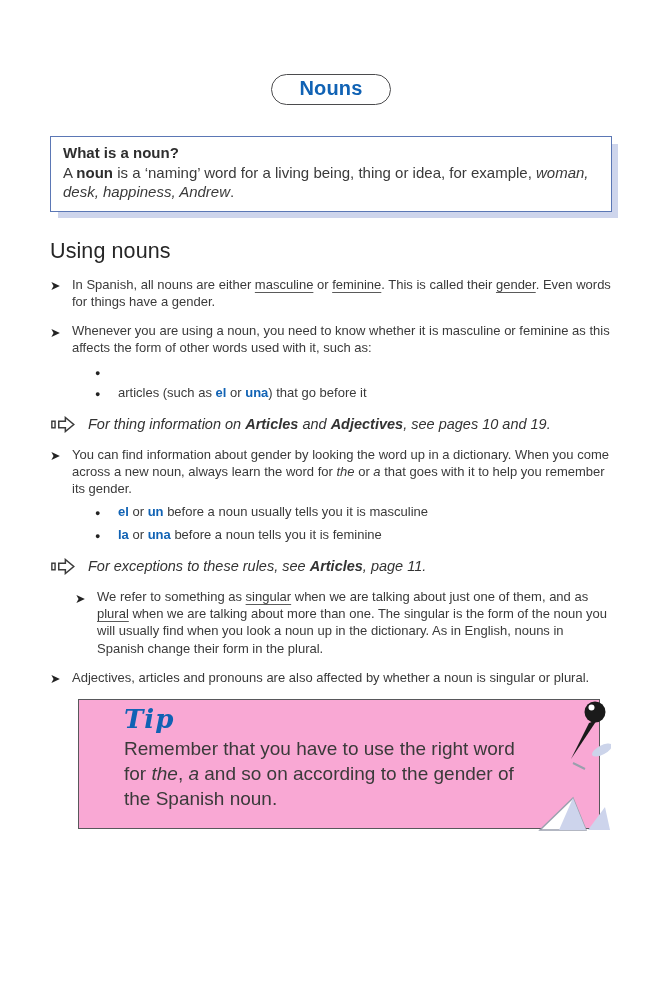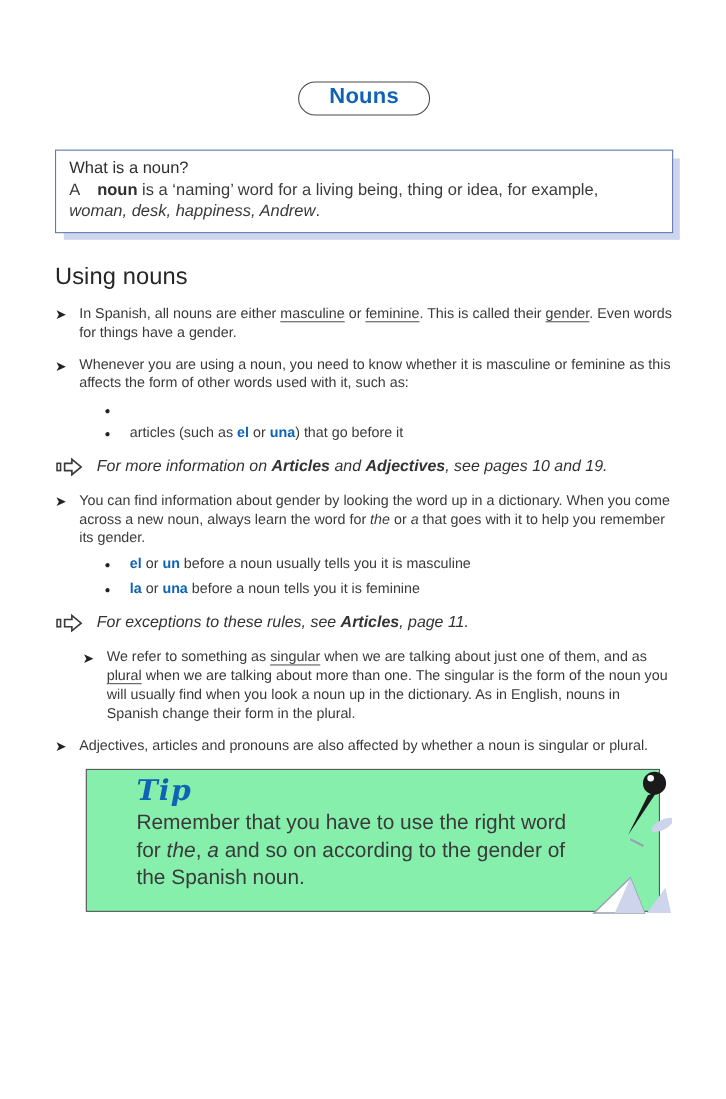--- a/index.html
+++ b/index.html
@@ -30,21 +30,21 @@
 
   
   .defbox {
     margin-top: 31px;
     border: 1.5px solid #5b77b5;
     background: #fff;
     box-shadow: 7px 7px 0 -1px #ced5ec;
     padding: 6px 14px 9px 12px;
     font-size: 15px; line-height: 1.31;
   }
-  .def-h { margin: 0; font-weight: normal; color: #2e2e2e; }
+  .def-h { margin: 0; font-weight: bold; color: #2e2e2e; }
   .def-b { margin: 0; }
 
   h1.section-h {
     margin: 27px 0 0 0;
     font-size: 21.5px; font-weight: normal; color: #262626;
     letter-spacing: .1px;
   }
 
   p { margin: 0; }
   .bullet, .sub, .note { display: flex; align-items: flex-start; }
@@ -59,36 +59,36 @@
 
   .note { margin-top: 14px; margin-bottom: 2px; }
   .note .note-ic { flex: 0 0 26px; margin-top: 1px; margin-right: 12px; }
   .nt {
     font-size: 14.5px; font-style: italic; line-height: 1.3; color: #333;
   }
   .nt .bi { font-weight: bold; }
 
   .indent { margin-left: 25px; }
 
-  .bold { font-weight: bold; color: #2e2e2e; margin-left: 12px; }
+  .bold { font-weight: bold; color: #2e2e2e; }
   .ital { font-style: italic; }
   .blue { font-weight: bold; color: #1062b4; }
   .und {
     text-decoration: underline;
     text-decoration-thickness: 1px;
     text-underline-offset: 2.5px;
     text-decoration-color: #5a5a5a;
   }
 
   
   .tip {
     position: relative;
     margin: 13px 12px 0 28px;
     border: 1.5px solid #58585b;
-    background: #86efac;
+    background: #f9a8d4;
     padding: 4px 70px 16px 45px;
   }
   .tip-label {
     font-family: "DejaVu Serif", serif;
     font-style: italic; font-weight: bold;
     font-size: 26px; color: #1062b4;
     letter-spacing: 1px;
   }
   .tip-body { font-size: 19px; line-height: 1.32; margin-top: 2px; }
   .pin { position: absolute; top: -7px; right: -12px; }
@@ -127,21 +127,21 @@
   <div class="sub">
     <span class="sm">●</span>
     <p class="bt"><span>articles (such as </span><span class="blue">el</span><span> or </span><span class="blue">una</span><span>) that go before it</span></p>
   </div>
 
   <div class="note">
     <svg class="note-ic" viewBox="0 0 26 18" width="24" height="17">
       <rect x="1.2" y="5.5" width="3.4" height="7" fill="#ffffff" stroke="#3a3a3a" stroke-width="1.5"></rect>
       <path d="M8.5 5.5 h7 V1.6 L24.4 9 L15.5 16.4 v-3.9 h-7 Z" fill="#ffffff" stroke="#3a3a3a" stroke-width="1.6" stroke-linejoin="miter"></path>
     </svg>
-    <p class="nt"><span>For more information on </span><span class="bi">Articles</span><span> and </span><span class="bi">Adjectives</span><span>, see pages 10 and 19.</span></p>
+    <p class="nt"><span>For thing information on </span><span class="bi">Articles</span><span> and </span><span class="bi">Adjectives</span><span>, see pages 10 and 19.</span></p>
   </div>
 
   <div class="bullet">
     <span class="bm">➤</span>
     <p class="bt"><span>You can find information about gender by looking the word up in a dictionary. When you come across a new noun, always learn the word for </span><span class="ital">the</span><span> or </span><span class="ital">a</span><span> that goes with it to help you remember its gender.</span></p>
   </div>
 
   <div class="sub">
     <span class="sm">●</span>
     <p class="bt"><span class="blue">el</span><span> or </span><span class="blue">un</span><span> before a noun usually tells you it is masculine</span></p>

